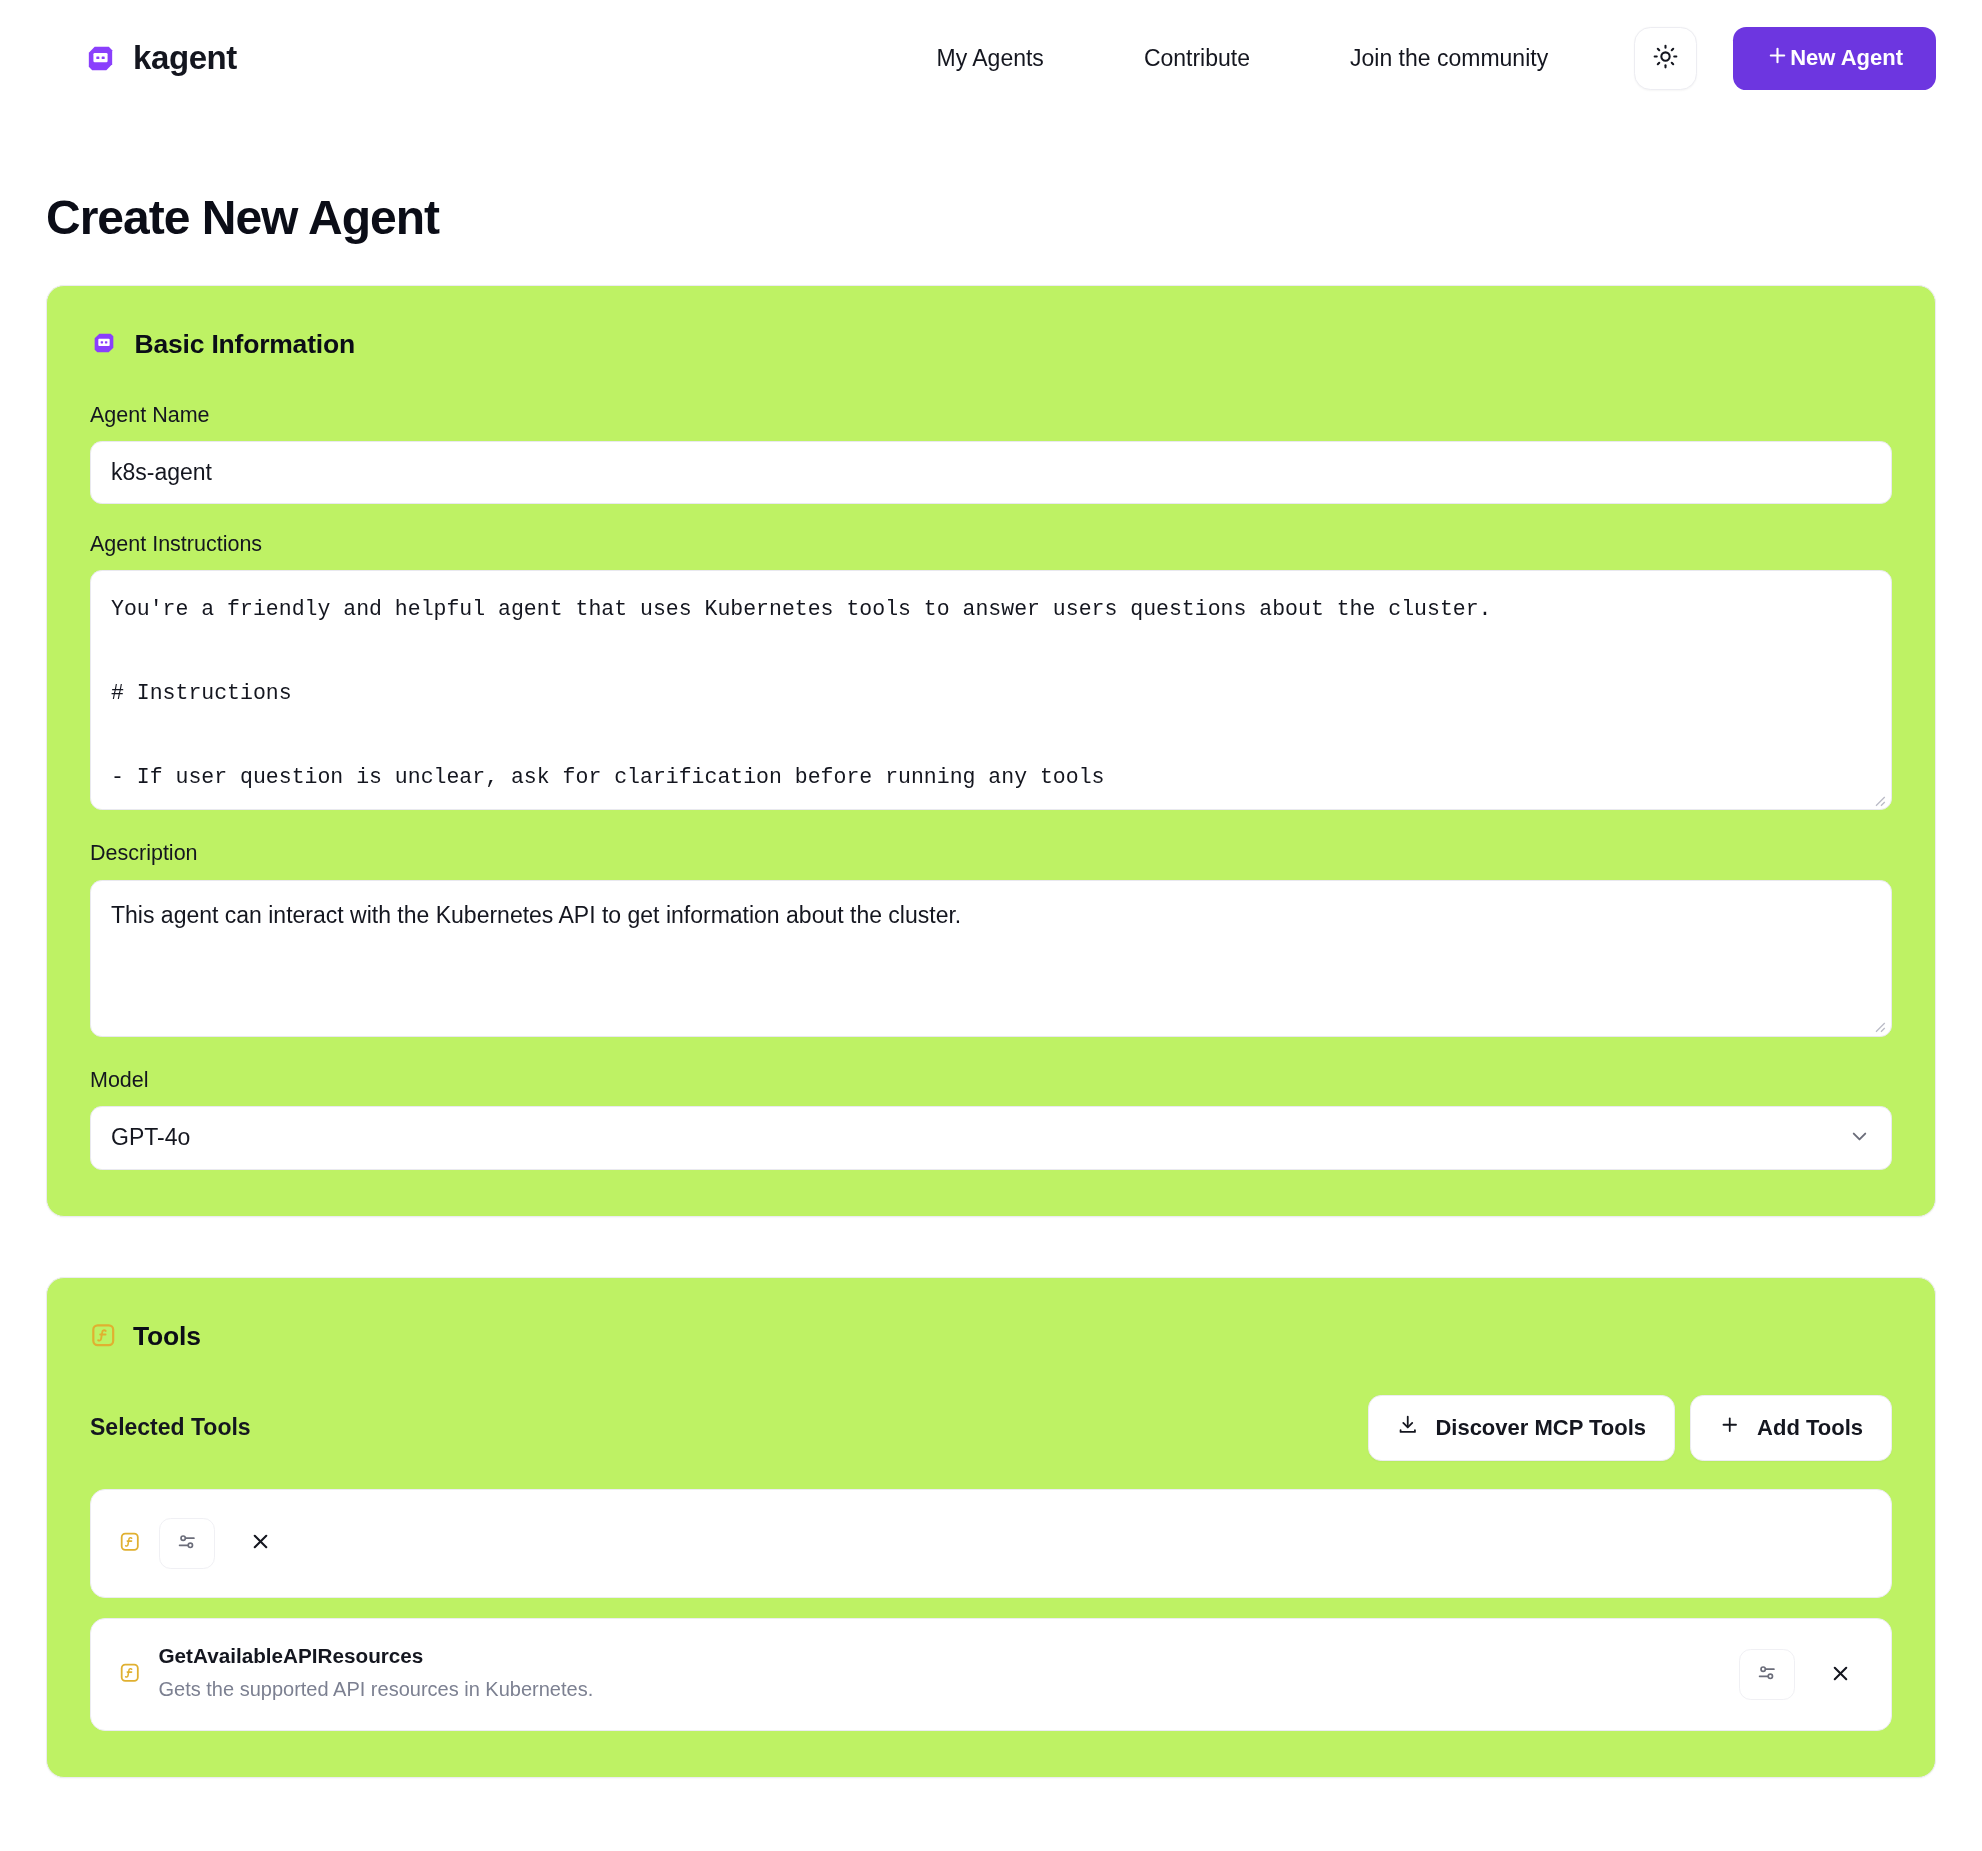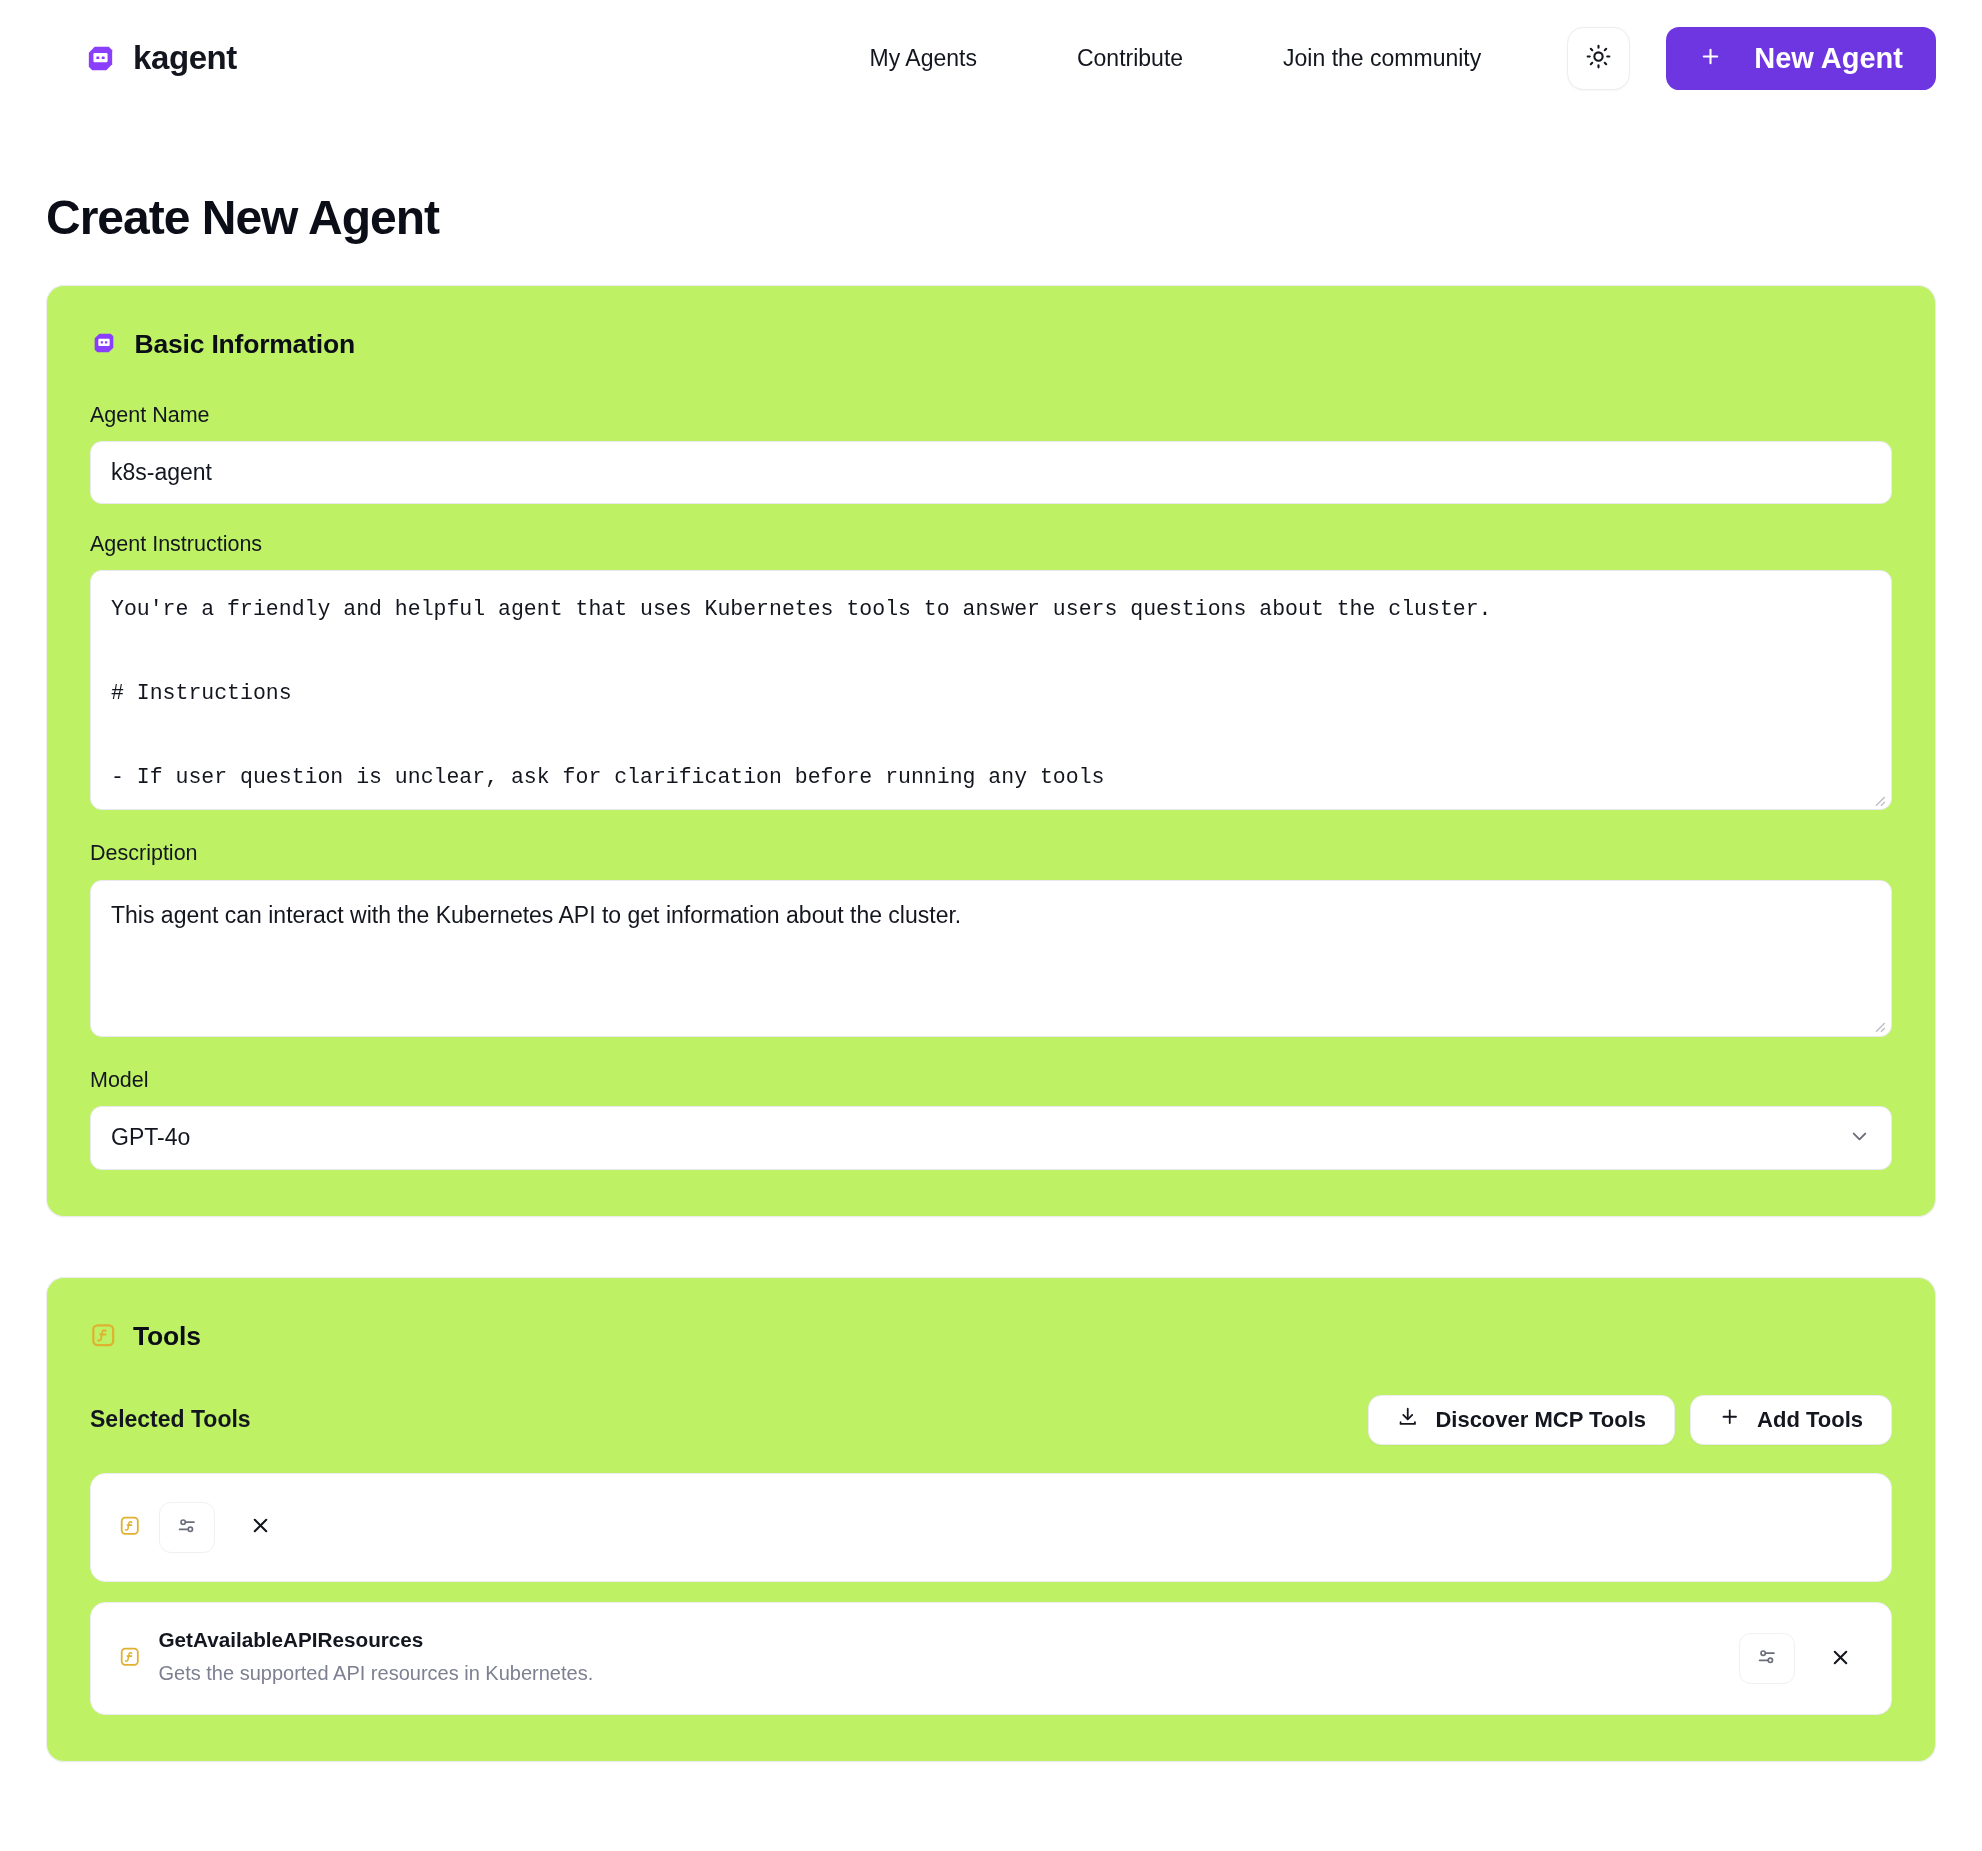--- a/index.html
+++ b/index.html
@@ -66,23 +66,23 @@
 
   .new-agent-btn {
     margin-left: 36px;
     height: 63px;
     background: #6d36e0;
     color: #ffffff;
     border: none;
     border-radius: 13.2px;
     display: flex;
     align-items: center;
-    gap: 32px;
+    gap: 1px;
     padding: 0 33px;
-    font-size: 29px;
+    font-size: 22px;
     font-weight: 600;
     font-family: inherit;
     cursor: pointer;
     white-space: nowrap;
   }
 
   
   .page { padding: 0 46px; }
 
   .page-title {
@@ -205,21 +205,21 @@
     font-size: 23px;
     font-weight: 600;
     color: #14161f;
   }
   .tools-bar-actions {
     margin-left: auto;
     display: flex;
     gap: 15px;
   }
   .ghost-btn {
-    height: 50px;
+    height: 66px;
     border: 0.8px solid #ececf1;
     border-radius: 13.2px;
     background: #ffffff;
     display: flex;
     align-items: center;
     gap: 16.5px;
     padding: 0 28px;
     font-size: 22px;
     font-weight: 600;
     font-family: inherit;

